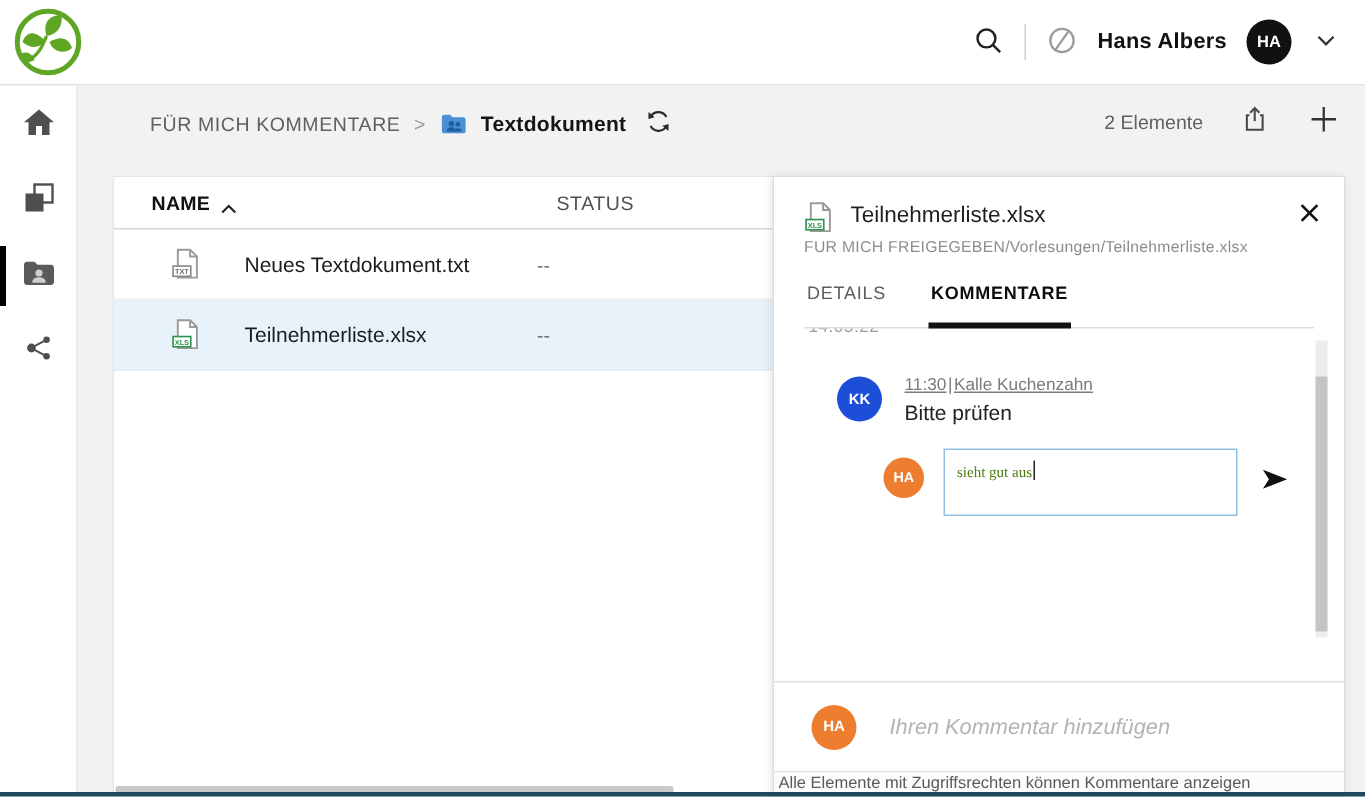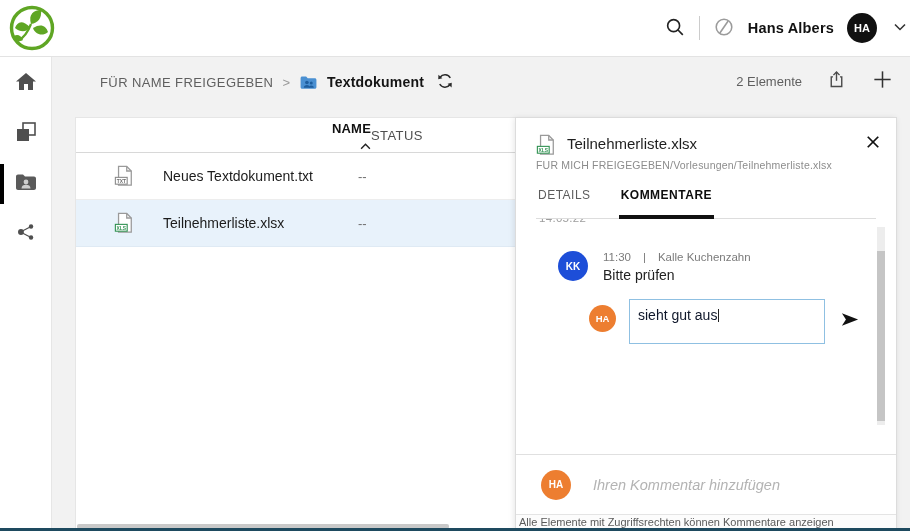--- a/index.html
+++ b/index.html
@@ -5,21 +5,21 @@
   html,body{margin:0;padding:0;}
   body{
     width:910px;height:531px;position:relative;overflow:hidden;
     font-family:"Liberation Sans",sans-serif;background:#fff;
     -webkit-font-smoothing:antialiased;
   }
   
   .topbar{position:absolute;left:0;top:0;width:910px;height:57px;background:#fff;
     border-bottom:1px solid #e3e3e3;display:flex;align-items:center;box-sizing:border-box;z-index:5;}
   .logo{margin-left:8px;width:48px;height:48px;}
-  .topbar-right{margin-left:auto;display:flex;align-items:center;gap:13px;}
+  .topbar-right{margin-left:auto;display:flex;align-items:center;gap:13px;padding-right:16px;}
   .tb-divider{width:1px;height:24px;background:#ccc;}
   .user-name{font-size:14.5px;font-weight:bold;color:#111;letter-spacing:.2px;}
   .avatar{border-radius:50%;color:#fff;display:flex;align-items:center;justify-content:center;
     font-weight:bold;flex:0 0 auto;}
   .avatar-top{width:30px;height:30px;background:#111;font-size:11px;}
   .icon-btn{background:none;border:none;padding:0;cursor:pointer;display:flex;align-items:center;}
   
   .sidebar{position:absolute;left:0;top:57px;width:52px;bottom:0;background:#fff;
     border-right:1px solid #e6e6e6;z-index:4;box-sizing:border-box;padding-top:2px;}
   .nav-item{height:50px;display:flex;align-items:center;justify-content:center;position:relative;cursor:pointer;}
@@ -30,21 +30,21 @@
   .crumb-parent{font-size:13px;color:#5f5f5f;letter-spacing:.4px;}
   .crumb-sep{font-size:13px;color:#9a9a9a;}
   .crumb-current{font-size:14px;font-weight:bold;color:#141414;letter-spacing:.2px;}
   .toolbar-right{position:absolute;right:16px;top:11px;display:flex;align-items:center;gap:24px;}
   .items-count{font-size:13px;color:#5f5f5f;}
   
   .table-panel{position:absolute;left:23px;top:60px;width:821px;bottom:0;background:#fff;
     border:1px solid #e6e6e6;box-sizing:border-box;}
   .t-header{display:flex;align-items:center;height:34px;border-bottom:1px solid #d8d8d8;}
   .t-header .cell-name{padding-left:25px;display:flex;align-items:flex-end;gap:7px;
-    font-size:13px;font-weight:bold;color:#111;width:295px;box-sizing:border-box;letter-spacing:.2px;flex-direction:column;}
+    font-size:13px;font-weight:bold;color:#111;width:295px;box-sizing:border-box;letter-spacing:.2px;}
   .t-header .cell-status{font-size:13px;color:#4f4f4f;letter-spacing:.4px;}
   .t-row{display:flex;align-items:center;height:46px;border-bottom:1px solid #ededed;cursor:pointer;}
   .t-row .cell-name{padding-left:38px;display:flex;align-items:center;gap:29px;width:282px;box-sizing:border-box;
     font-size:14px;color:#1c1c1c;}
   .t-row .cell-status{font-size:13px;color:#6e6e6e;}
   .t-row.selected{background:#e8f2fb;border-bottom:1px solid #dfeaf4;}
   .h-scrollbar{position:absolute;left:1px;bottom:1px;width:372px;height:5px;background:#c9c9c9;border-radius:2px;}
   
   .details-panel{position:absolute;left:463px;top:60px;width:382px;bottom:0;background:#fff;
     border:1px solid #dcdcdc;box-shadow:-1px 1px 6px rgba(0,0,0,.10);box-sizing:border-box;
@@ -54,26 +54,26 @@
   .close-btn{margin-left:auto;margin-top:2px;}
   .panel-path{padding:3px 20px 0 20px;font-size:10.5px;color:#8c8c8c;letter-spacing:.2px;
     white-space:nowrap;overflow:hidden;}
   .tabs-wrap{margin:17px 20px 0 20px;border-bottom:1px solid #ddd;display:flex;gap:26px;}
   .tab{font-size:12px;letter-spacing:.5px;color:#5c5c5c;padding:0 2px 13px 2px;cursor:pointer;}
   .tab.active{color:#0d0d0d;font-weight:bold;border-bottom:4px solid #111;margin-bottom:-1px;}
   .comments-area{flex:1 1 auto;overflow:hidden;position:relative;}
   .date-divider{margin:-7px 0 0 23px;font-size:11.5px;color:#9d9d9d;letter-spacing:.3px;}
   .comment{margin:27px 56px 0 23px;display:flex;gap:15px;}
   .avatar-kk{width:30px;height:30px;font-size:10px;}
-  .comment-meta{font-size:11.5px;color:#7b7b7b;display:flex;gap:12px;align-items:flex-end;}
+  .comment-meta{font-size:11.5px;color:#7b7b7b;display:flex;gap:1px;align-items:flex-end;text-decoration:underline;}
   .comment-text{font-size:14px;color:#222;margin-top:4px;}
   .reply-row{margin:16px 0 0 73px;display:flex;align-items:flex-start;gap:6px;}
   .avatar-reply{width:27px;height:27px;font-size:9.5px;margin-top:6px;}
   .reply-box{width:196px;height:45px;border:1px solid #8fc0e2;background:#fff;box-sizing:border-box;
-    font-size:14px;color:#0f172a;padding:7px 8px;margin-left:7px;}
+    font-size:10px;color:#4d7c0f;padding:7px 8px;margin-left:7px;font-family:Liberation Serif, serif;}
   .caret{display:inline-block;width:1px;height:13px;background:#222;vertical-align:-2px;margin-left:1px;}
   .send-btn{margin-left:10px;margin-top:13px;}
   .v-scrollbar{position:absolute;right:11px;top:8px;width:8px;height:198px;background:#ededed;}
   .v-thumb{margin-top:24px;width:8px;height:170px;background:#c5c5c5;}
   .composer{display:flex;align-items:center;gap:22px;padding-left:25px;height:59px;
     border-top:1px solid #e0e0e0;flex:0 0 auto;}
   .avatar-composer{width:30px;height:30px;font-size:10px;}
   .composer-placeholder{font-size:14.5px;font-style:italic;color:#b3b3b3;}
   .panel-footer{flex:0 0 14px;border-top:1px solid #e4e4e4;background:#fcfcfc;
     font-size:11px;color:#5a5a5a;padding:1px 0 0 3px;overflow:hidden;white-space:nowrap;}
@@ -157,21 +157,21 @@
         <line x1="7" y1="11.5" x2="17" y2="6.3" stroke="#4f4f4f" stroke-width="1.4"></line>
         <line x1="7" y1="12.5" x2="17" y2="17.7" stroke="#4f4f4f" stroke-width="1.4"></line>
       </svg>
     </span>
   </div>
 </nav>
 
 <main class="content">
 
   <div class="breadcrumb-row">
-    <span class="crumb-parent">FÜR NAME FREIGEGEBEN</span>
+    <span class="crumb-parent">FÜR MICH KOMMENTARE</span>
     <span class="crumb-sep">&gt;</span>
     <span style="display:flex;">
       <svg viewBox="0 0 24 24" width="19" height="19">
         <path d="M2 6.5 C2 5.4 2.9 4.5 4 4.5 H9 L11 6.5 H20 C21.1 6.5 22 7.4 22 8.5 V18 C22 19.1 21.1 20 20 20 H4 C2.9 20 2 19.1 2 18 Z" fill="#4a90d2"></path>
         <circle cx="10" cy="12" r="2.3" fill="#1f5e9e"></circle>
         <path d="M6 18.5 C6 16 8 15 10 15 C12 15 14 16 14 18.5 Z" fill="#1f5e9e"></path>
         <circle cx="15.5" cy="12.5" r="1.9" fill="#1f5e9e"></circle>
         <path d="M12.8 18.5 C13 16.5 14.3 15.7 15.5 15.7 C17.2 15.7 18.7 16.6 18.7 18.5 Z" fill="#1f5e9e"></path>
       </svg>
     </span>

